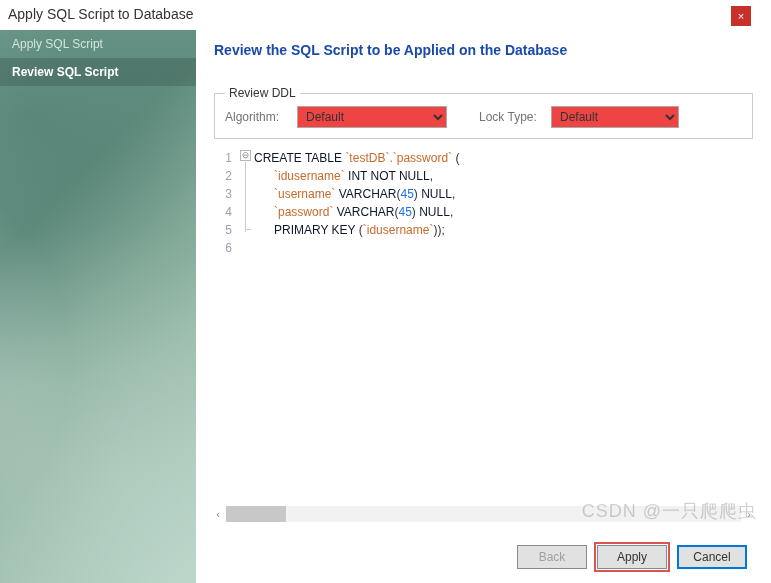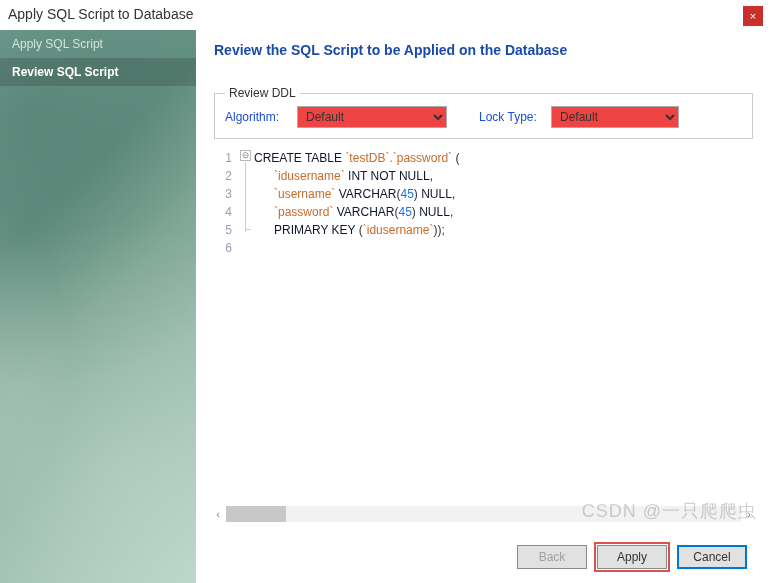--- a/index.html
+++ b/index.html
@@ -1,17 +1,17 @@
 <!DOCTYPE html>
 <html><head>
   <meta charset="utf-8">
   <style>
     * { margin: 0; padding: 0; box-sizing: border-box; font-family: 'Segoe UI', Tahoma, sans-serif; }
     body { width: 771px; height: 583px; background: #fff; position: relative; overflow: hidden; }
-    .title-bar { display: flex; justify-content: space-between; align-items: flex-start; padding: 6px 8px 4px 8px; }
+    .title-bar { display: flex; justify-content: space-between; align-items: flex-start; padding: 6px 20px 4px 8px; }
     .title-text { font-size: 14px; color: #333; }
     .close-btn { width: 20px; height: 20px; background: #c9302c; color: #fff; display: flex; align-items: center; justify-content: center; font-size: 11px; cursor: pointer; }
     .main { display: flex; height: calc(100% - 30px); }
     .sidebar {
       width: 196px;
       background: linear-gradient(135deg, #7aa89a 0%, #689687 30%, #8ab09f 50%, #b8d4c7 100%);
       position: relative;
       overflow: hidden;
     }
     .sidebar::before {
@@ -24,21 +24,21 @@
         radial-gradient(circle at 15% 15%, rgba(40,80,70,0.3), transparent 55%);
     }
     .sidebar-item { position: relative; padding: 7px 12px; font-size: 12px; color: #fff; }
     .sidebar-item.active { font-weight: 600; background: rgba(0,0,0,0.15); }
     .sidebar-item.inactive { color: #d0e5db; }
     .content { flex: 1; display: flex; flex-direction: column; padding: 12px 18px 0 18px; }
     .heading { color: #1a4ba8; font-size: 14px; font-weight: 600; margin-bottom: 28px; }
     .ddl-fieldset { border: 1px solid #ccc; padding: 6px 10px 10px 10px; font-size: 12px; }
     .ddl-fieldset legend { font-size: 12px; padding: 0 4px; color: #333; }
     .ddl-row { display: flex; align-items: center; gap: 10px; }
-    .ddl-label { font-size: 12px; color: #1d4ed8; min-width: 62px; }
+    .ddl-label { font-size: 12px; color: #737373; min-width: 62px; }
     .ddl-label.lock { margin-left: 22px; }
     .select { border: 1px solid #aaa; font-size: 12px; padding: 2px 4px; color: #333; background: #ef4444; }
     .select.algo { width: 150px; }
     .select.lock { width: 128px; }
     .code-area { margin-top: 10px; display: flex; font-family: Consolas, monospace; font-size: 12px; line-height: 18px; }
     .gutter { width: 24px; text-align: right; color: #9aa0b5; padding-right: 6px; user-select: none; }
     .fold-gutter { width: 16px; position: relative; }
     .fold-marker { position: absolute; left: 2px; top: 1px; width: 11px; height: 11px; border: 1px solid #b8b8b8; font-size: 9px; line-height: 9px; text-align: center; color: #888; background: #fff; }
     .fold-line { position: absolute; left: 7px; top: 13px; width: 1px; height: 70px; background: #ccc; }
     .fold-end { position: absolute; left: 7px; top: 80px; width: 6px; height: 1px; background: #ccc; }

